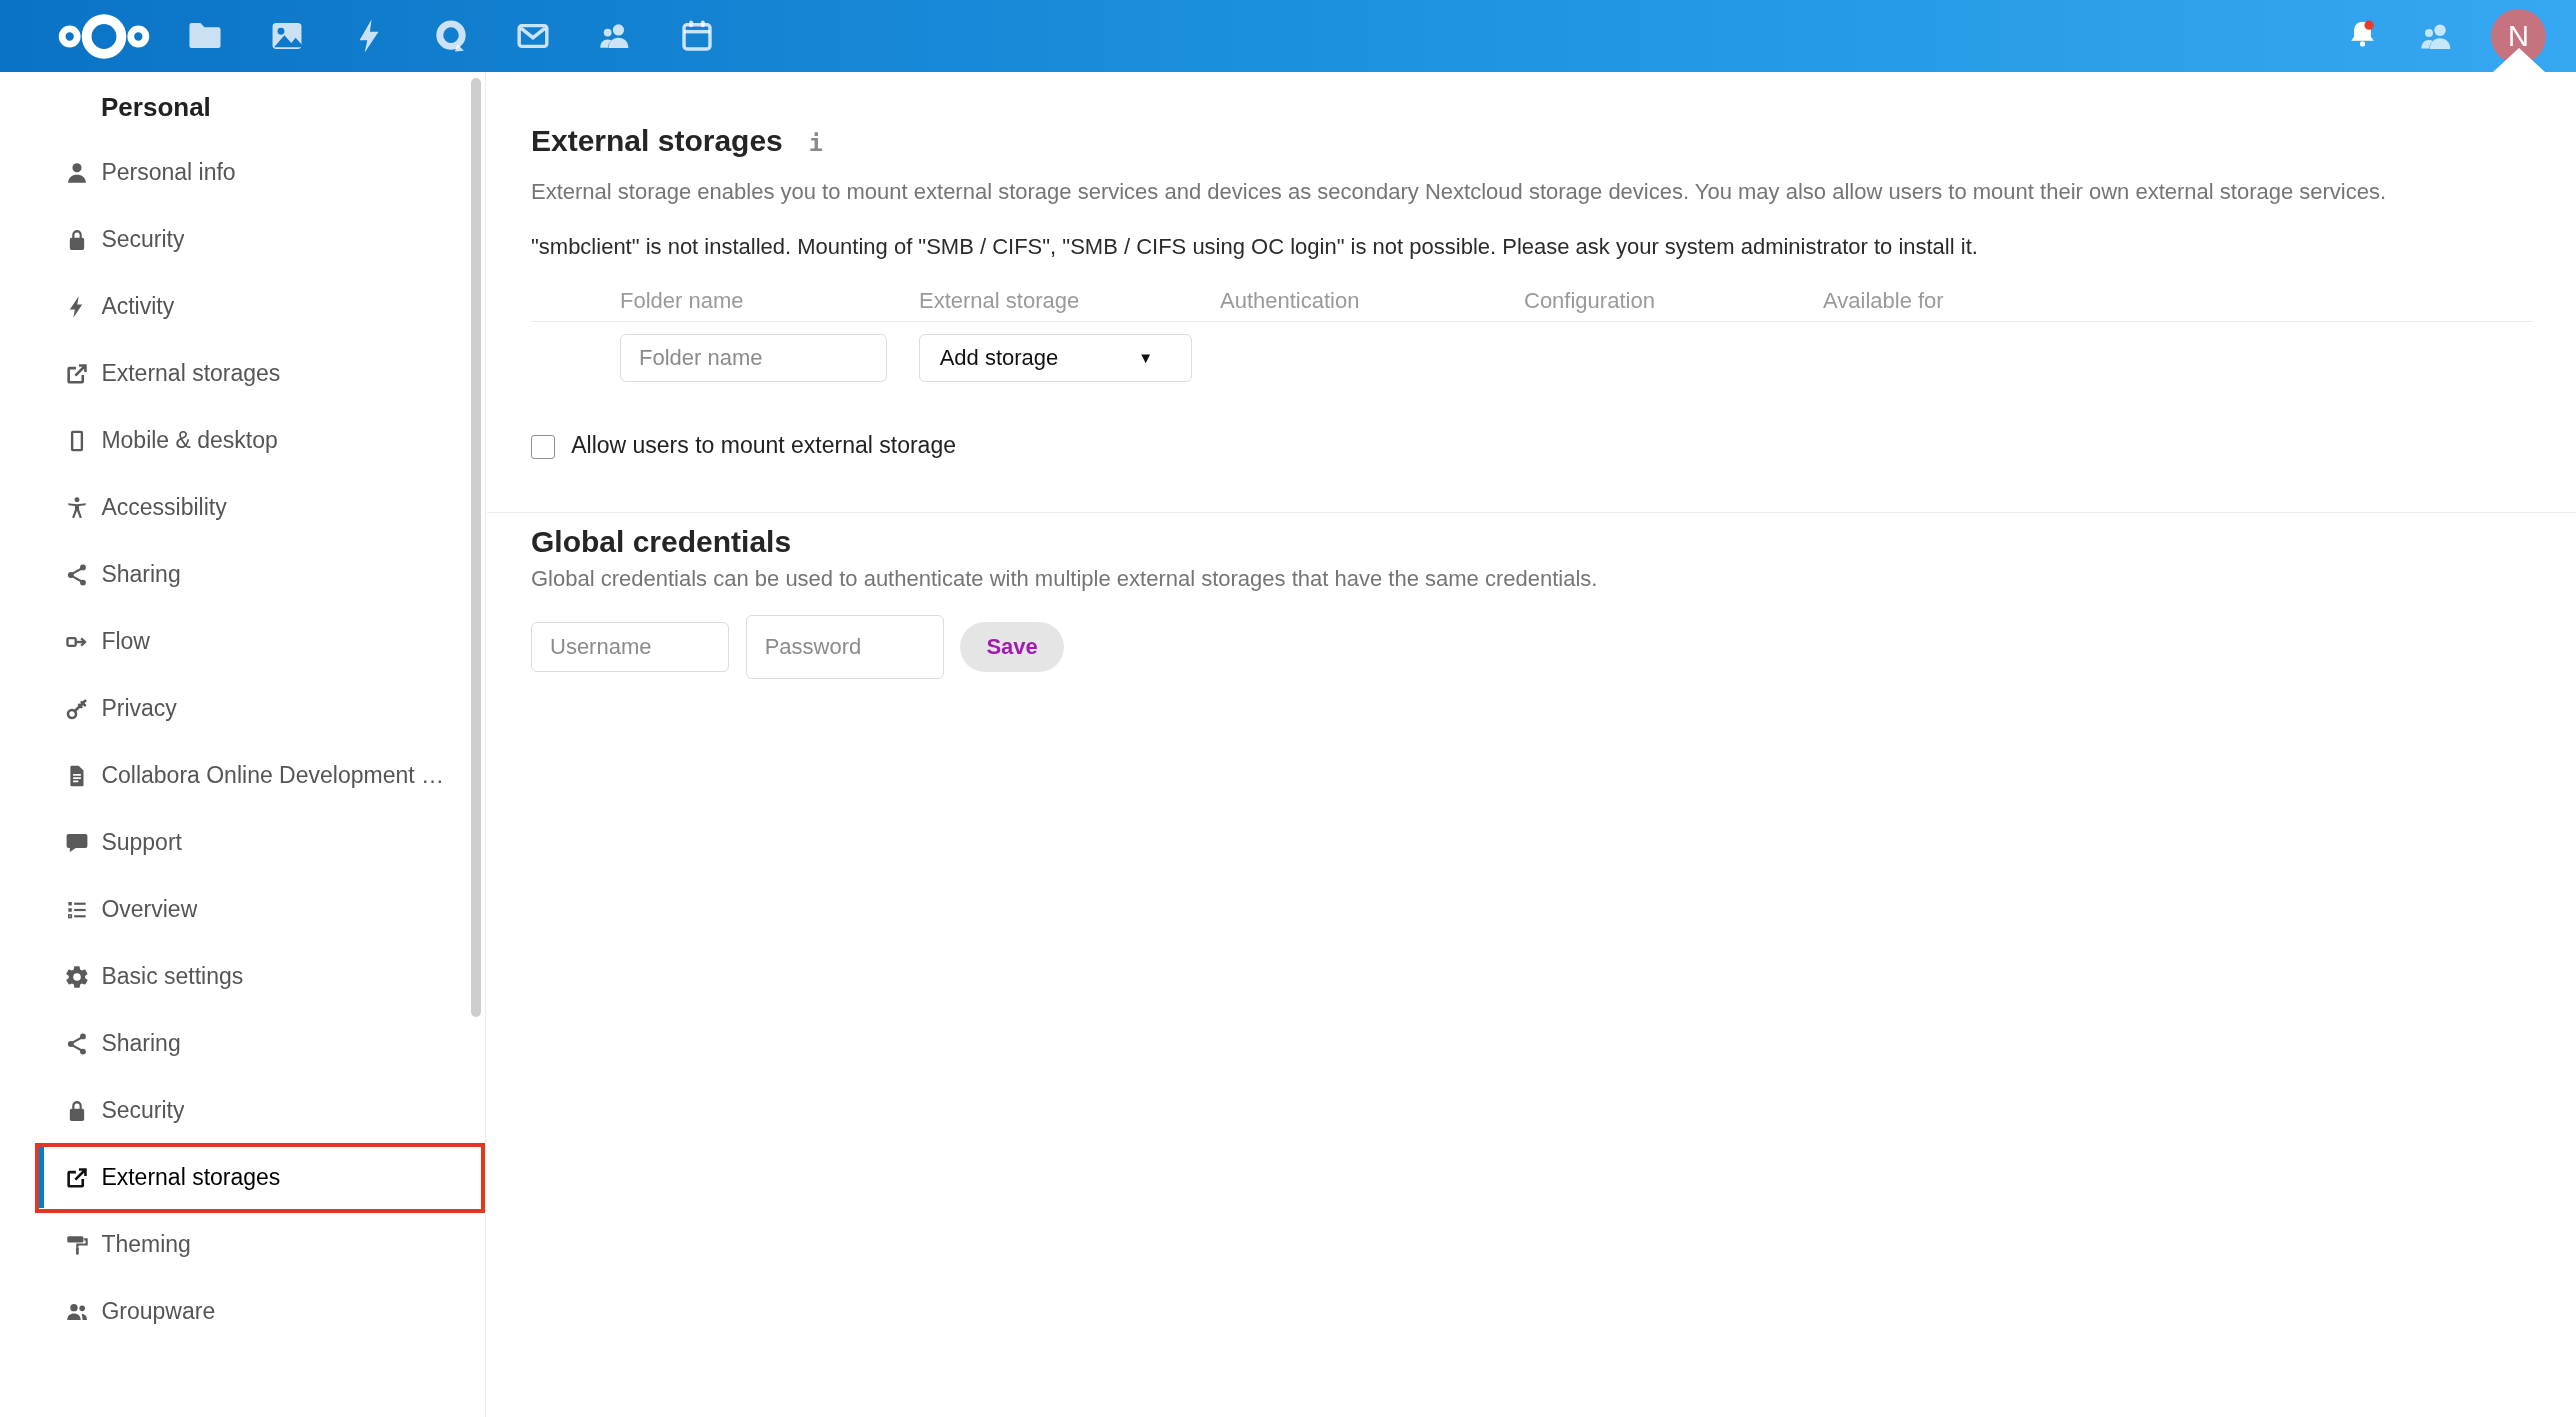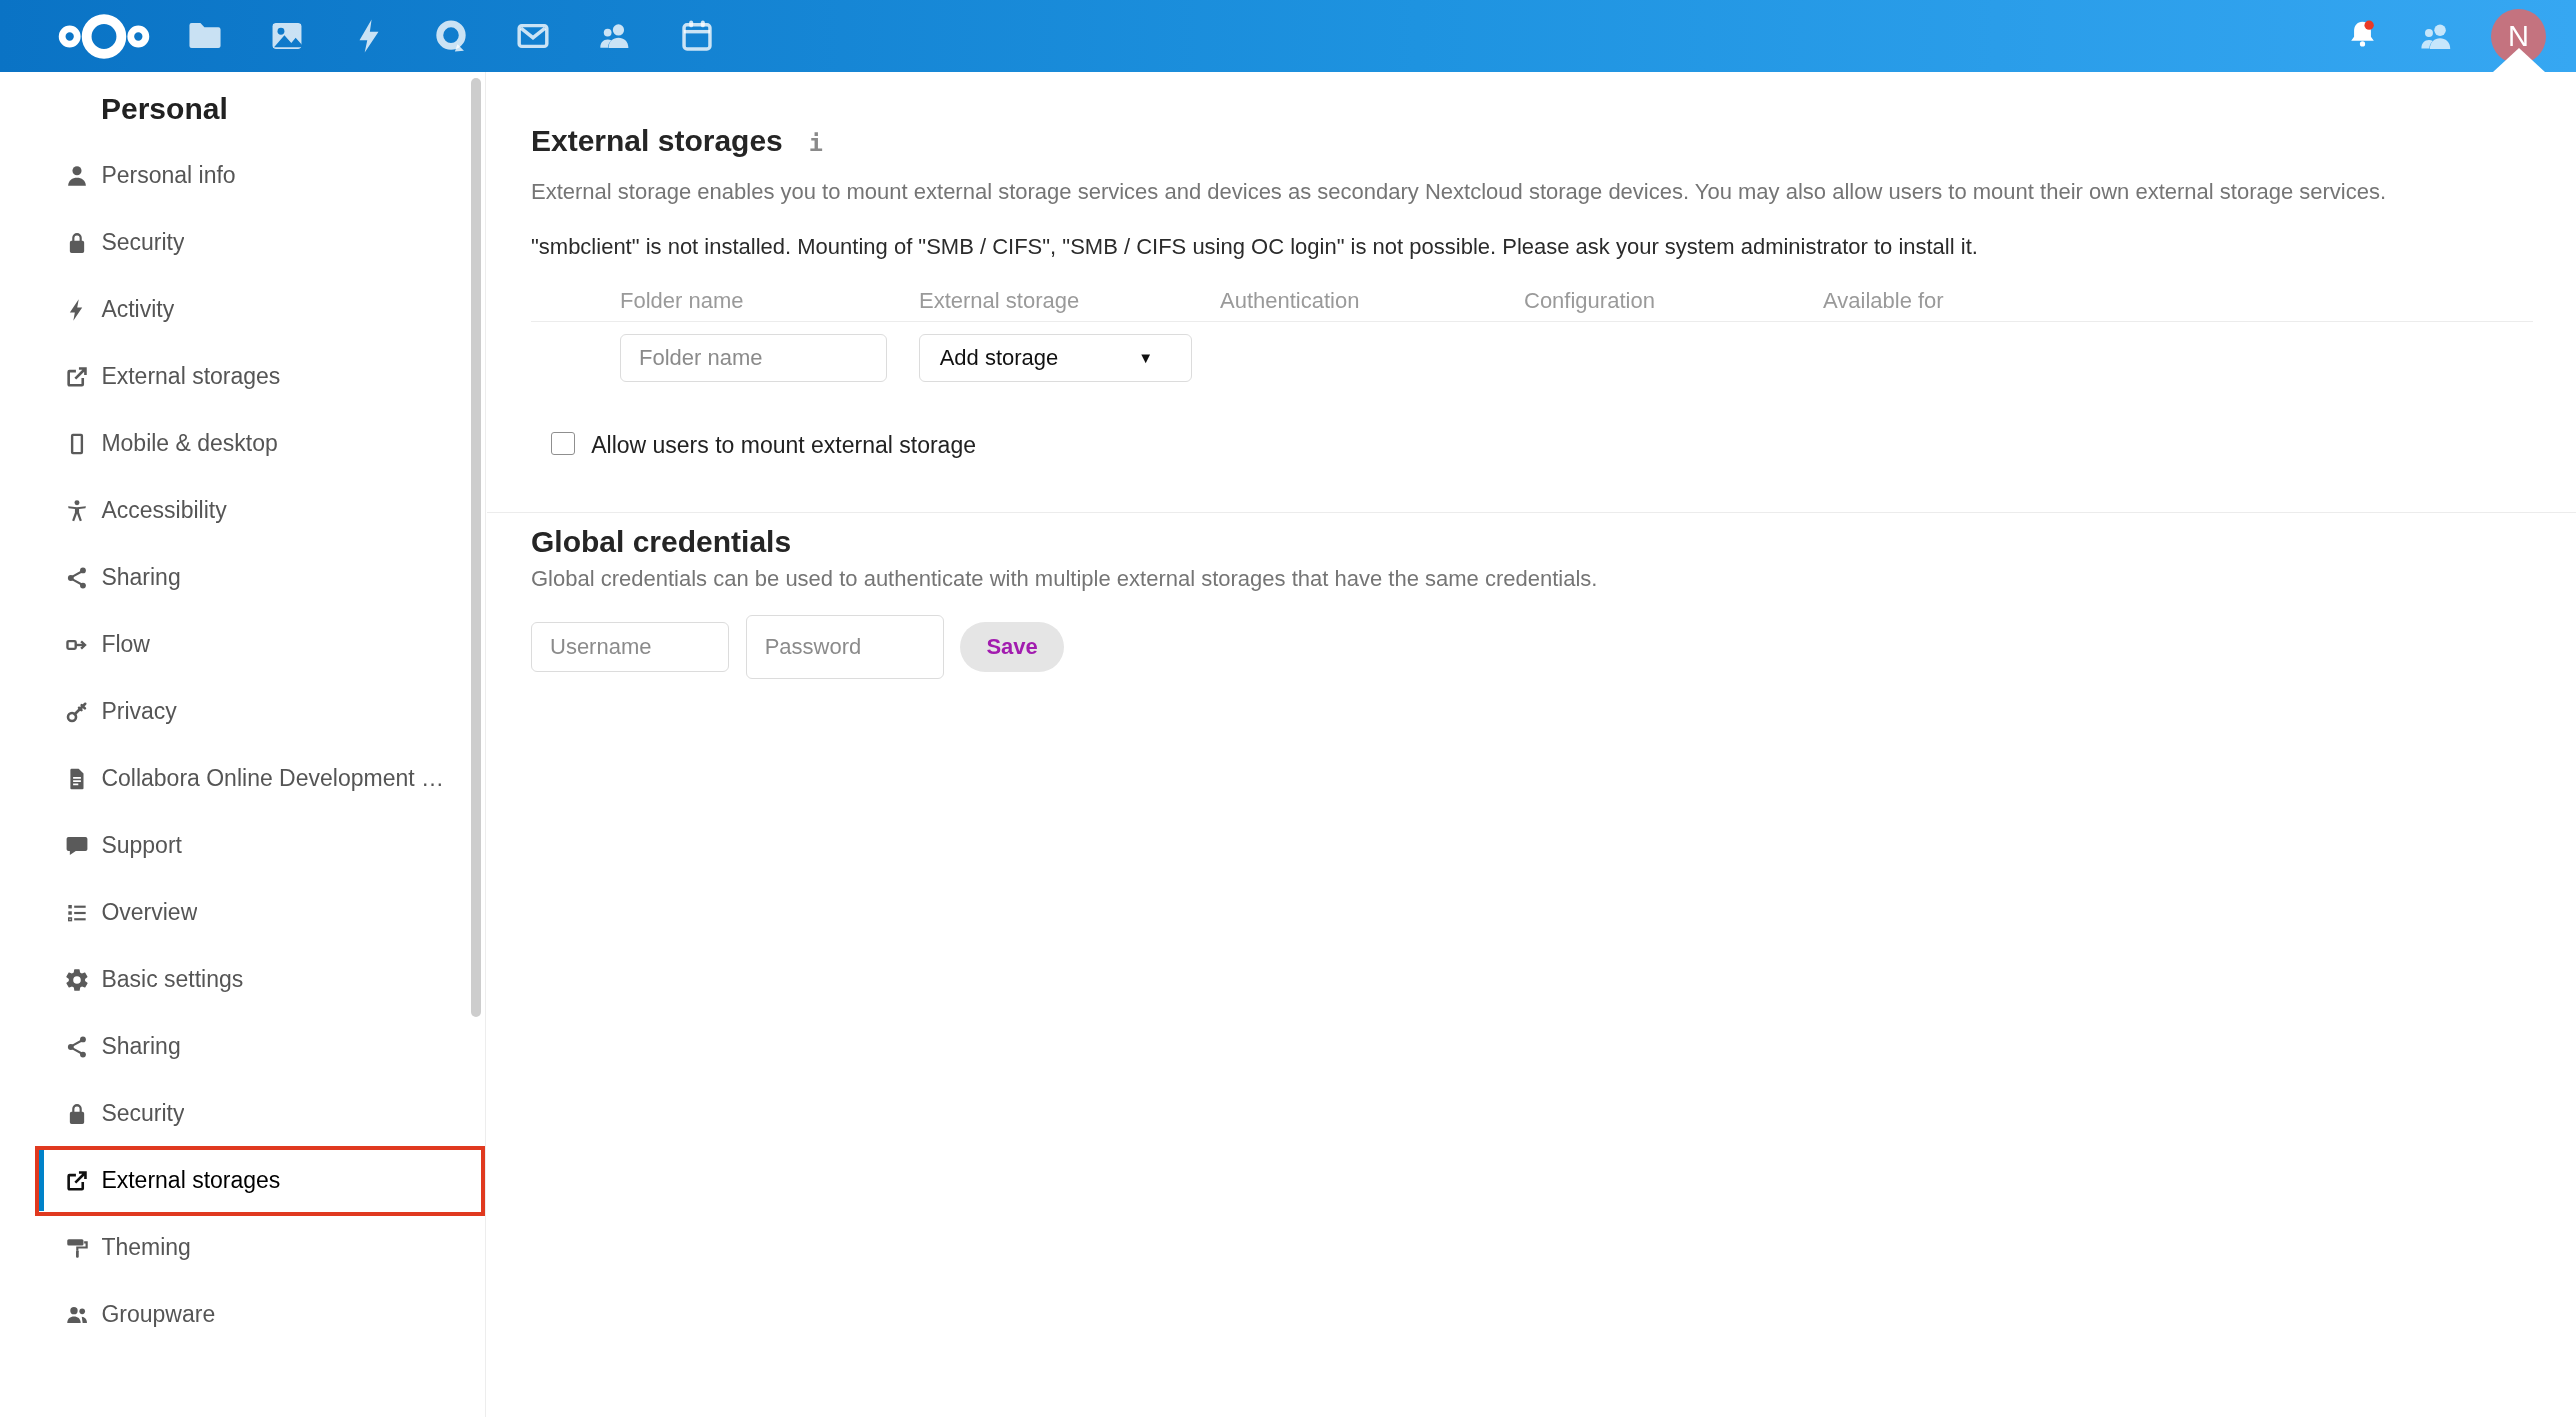--- a/index.html
+++ b/index.html
@@ -21,21 +21,21 @@
   .avatar { width:55px; height:55px; border-radius:50%; background:#c4737f; color:#fff;
     display:flex; align-items:center; justify-content:center; font-size:29px; cursor:pointer; }
   .caret-up { position:absolute; left:2493px; top:48px; width:0; height:0; z-index:6;
     border-left:26px solid transparent; border-right:26px solid transparent; border-bottom:24px solid #ffffff; }
 
   
   .sidebar { position:absolute; top:72px; left:0; width:486px; bottom:0; background:#fff;
     border-right:0.8px solid #ededed; overflow:hidden; }
   .scroll-thumb { position:absolute; right:3.8px; top:6px; width:10.6px; height:939px;
     background:#cdcdcd; border-radius:6px; }
-  .section-title { padding:19.7px 0 16.7px 101px; font-size:30px; font-weight:bold; color:#212121; }
+  .section-title { padding:19.7px 0 16.7px 101px; font-size:26px; font-weight:bold; color:#212121; }
   .section-title.admin { padding-top:53px; }
   .nav-item { position:relative; height:67px; display:flex; align-items:center; padding-left:64px; cursor:pointer; }
   .nav-item .side-ic { width:26px; height:26px; fill:#5a5a5a; flex:0 0 26px; }
   .nav-item .side-ic .st { fill:none; stroke:#5a5a5a; }
   .nav-label { margin-left:11.4px; font-size:23px; color:#555; white-space:nowrap; overflow:hidden;
     text-overflow:ellipsis; max-width:356px;text-align:right; }
   .nav-item.active .nav-label { color:#000; }
   .nav-item.active .side-ic { fill:#111; }
   .nav-item.active::before { content:''; position:absolute; left:39px; top:3px; bottom:3px; width:4.5px; background:#0082c9; }
   .nav-item.annotated::after { content:''; position:absolute; left:35px; right:0; top:-1.5px; bottom:-1.5px;
@@ -57,21 +57,21 @@
   .trow { display:flex; align-items:flex-start; margin-top:12px; }
   .txt-input { height:48px; border:1.5px solid #dcdcdc; border-radius:6px; padding:0 18px;
     font-size:22px; color:#333; font-family:"Liberation Sans", sans-serif; background:#fff; outline:none; }
   .txt-input::placeholder { color:#8b8b8b; opacity:1; }
   .folder-input { width:267px; }
   .select-box { width:273px; height:48px; border:1.5px solid #dcdcdc; border-radius:6px; background:#fff;
     display:flex; align-items:center; justify-content:space-between; padding:0 38px 0 19.7px; cursor:pointer; }
   .select-label { font-size:22px; color:#111; }
   .select-caret { font-size:15px; color:#111; }
 
-  .chk-row { margin-top:50px; display:flex; align-items:flex-start;margin-left:20px; }
+  .chk-row { margin-top:50px; display:flex; align-items:flex-end; }
   .chk { width:23.5px; height:23.5px; border:1.5px solid #8f8f8f; border-radius:3px; background:#fff; cursor:pointer; }
   .chk-label { margin-left:16.7px; font-size:23px; color:#222; }
 
   .divider { height:1.5px; background:#ececec; margin:53px -43px 0 -44px; }
 
   .gc-title { margin-top:10.6px; font-size:30px; font-weight:bold; color:#252525; line-height:36px; }
   .gc-desc { margin-top:6px; font-size:22px; color:#757575; line-height:26px; }
   .cred-row { margin-top:23px; display:flex; align-items:center; }
   .user-input { width:198px; height:50px; }
   .pass-input { width:198px; height:64px; margin-left:16.7px; }

